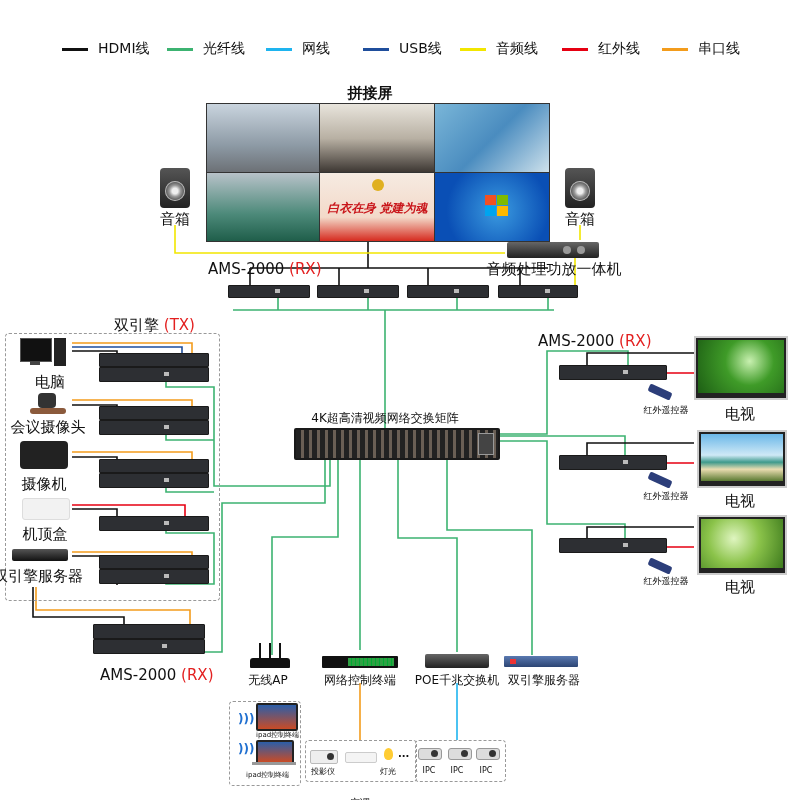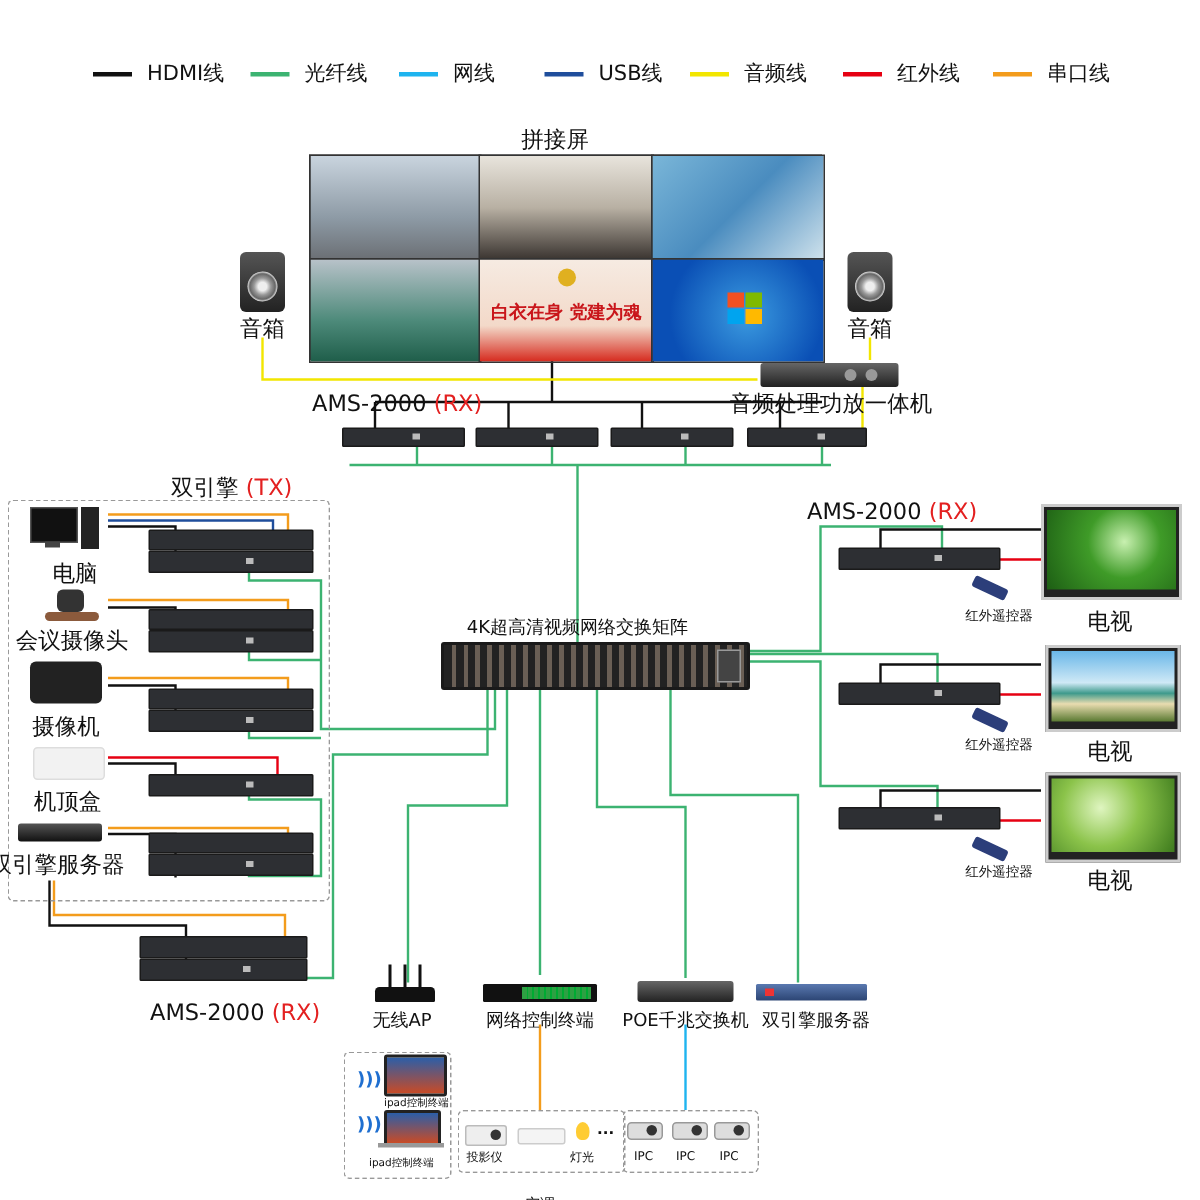--- a/index.html
+++ b/index.html
@@ -8,21 +8,21 @@
   .legend{position:absolute;top:40px;left:0;width:800px;height:22px;}
   .legend-item{position:absolute;top:0;display:flex;align-items:center;font-size:14px;}
   .legend-line{display:inline-block;width:26px;height:3px;margin-right:10px;}
   .lbl{position:absolute;font-size:15px;white-space:nowrap;color:#111;}
   .lbl-c{transform:translateX(-50%);}
   .rx{color:#e32020;}
   svg.wires{position:absolute;left:0;top:0;width:800px;height:800px;}
   
   .dev{position:absolute;background:#2d2f33;border:1px solid #1a1a1a;border-radius:1px;}
   .dev .p{position:absolute;background:#bbb;}
-  .screen-cell{position:absolute;border:1px solid #333;overflow:hidden;}
+  .screen-cell{position:absolute;border:1px solid #333;overflow:hidden;font-style:italic;}
   .dash-box{position:absolute;border:1.5px dashed #999;border-radius:4px;}
   .tv{position:absolute;border:2px solid #ccc;background:#222;}
   .tv-inner{position:absolute;left:2px;top:2px;right:2px;bottom:5px;}
   .speaker{position:absolute;width:30px;height:40px;background:linear-gradient(#555,#222);border-radius:4px;}
   .speaker .cone{position:absolute;left:5px;top:13px;width:20px;height:20px;border-radius:50%;background:radial-gradient(#eee 20%,#999 40%,#666 60%,#ddd 70%,#555 90%);}
 </style>
 </head>
 <body>
 
 <div class="legend">
@@ -82,21 +82,21 @@
     <path d="M495 434 H547 V351 H628 V370 M495 436 H625 V455 M495 441 H547 V524 H625 V544" stroke="#3cb371"></path>
 
     <path d="M587 370 V353 H694 M587 460 V443 H694 M587 544 V527 H694" stroke="#111"></path>
     <path d="M650 373 H694 M650 463 H694 M650 547 H694" stroke="#e60012"></path>
 
     <path d="M360 683 V740" stroke="#f39c1c"></path>
     <path d="M457 683 V740" stroke="#1eb4ef"></path>
   </g>
 </svg>
 
-<div class="lbl lbl-c" style="left:370px;top:84px;font-size:15px;font-weight:normal">拼接屏</div>
+<div class="lbl lbl-c" style="left:370px;top:84px;font-size:15px;font-weight:bold">拼接屏</div>
 <div class="abs" style="left:206px;top:103px;width:342px;height:137px;background:#333">
   <div class="screen-cell" style="left:0;top:0;width:113px;height:69px;background:linear-gradient(180deg,#c9d4de,#8d9aa5 60%,#6b6f74)"></div>
   <div class="screen-cell" style="left:113px;top:0;width:115px;height:69px;background:linear-gradient(180deg,#e8e4dc,#b8b0a3 50%,#3a3430)"></div>
   <div class="screen-cell" style="left:228px;top:0;width:114px;height:69px;background:linear-gradient(135deg,#7ab6d8,#4a8cbf 50%,#cfe2ec)"></div>
   <div class="screen-cell" style="left:0;top:69px;width:113px;height:68px;background:linear-gradient(180deg,#b8c2c9,#4d8a7a 60%,#1f5e4a)"></div>
   <div class="screen-cell" style="left:113px;top:69px;width:115px;height:68px;background:linear-gradient(180deg,#f6ebe2,#f3d9c9 65%,#d62b1f)">
     <div class="abs" style="left:52px;top:6px;width:12px;height:12px;border-radius:50%;background:#e0b020"></div>
     <div class="abs" style="left:0;width:115px;top:27px;text-align:center;font-family:'DejaVu Serif',serif;color:#c9161b;font-size:12px;font-weight:bold">白衣在身 党建为魂</div>
   </div>
   <div class="screen-cell" style="left:228px;top:69px;width:114px;height:68px;background:radial-gradient(circle at 55% 55%,#3b9be0,#0a4fb5 70%)">

